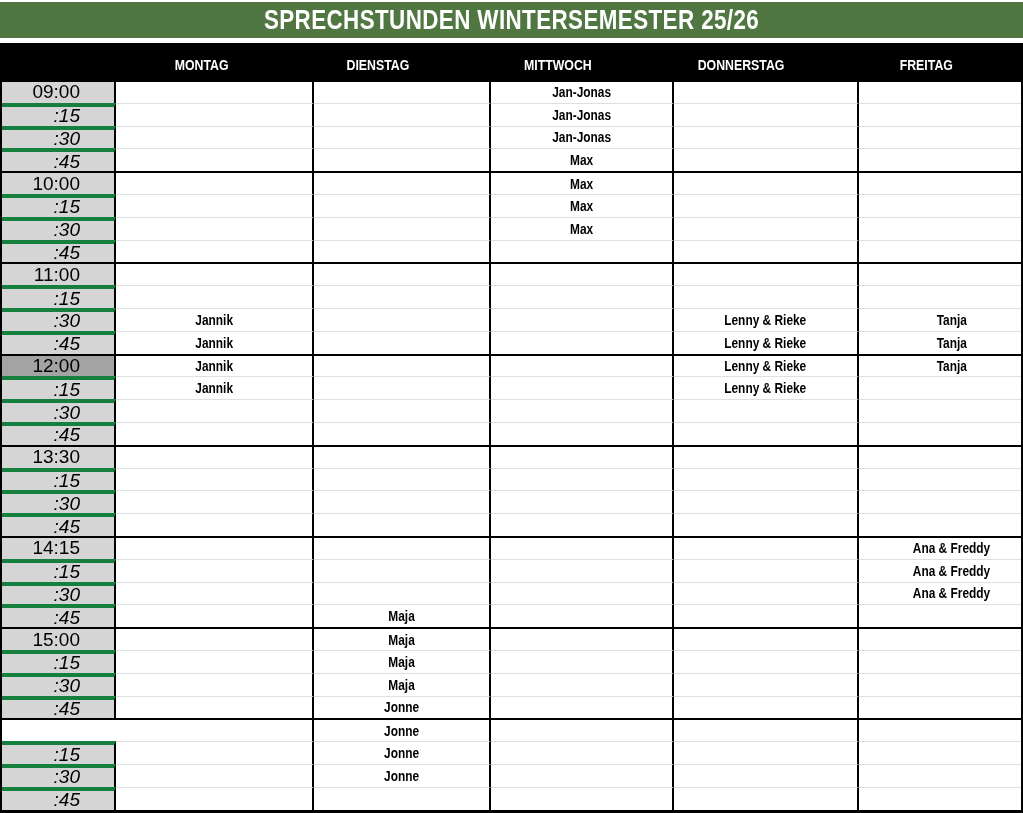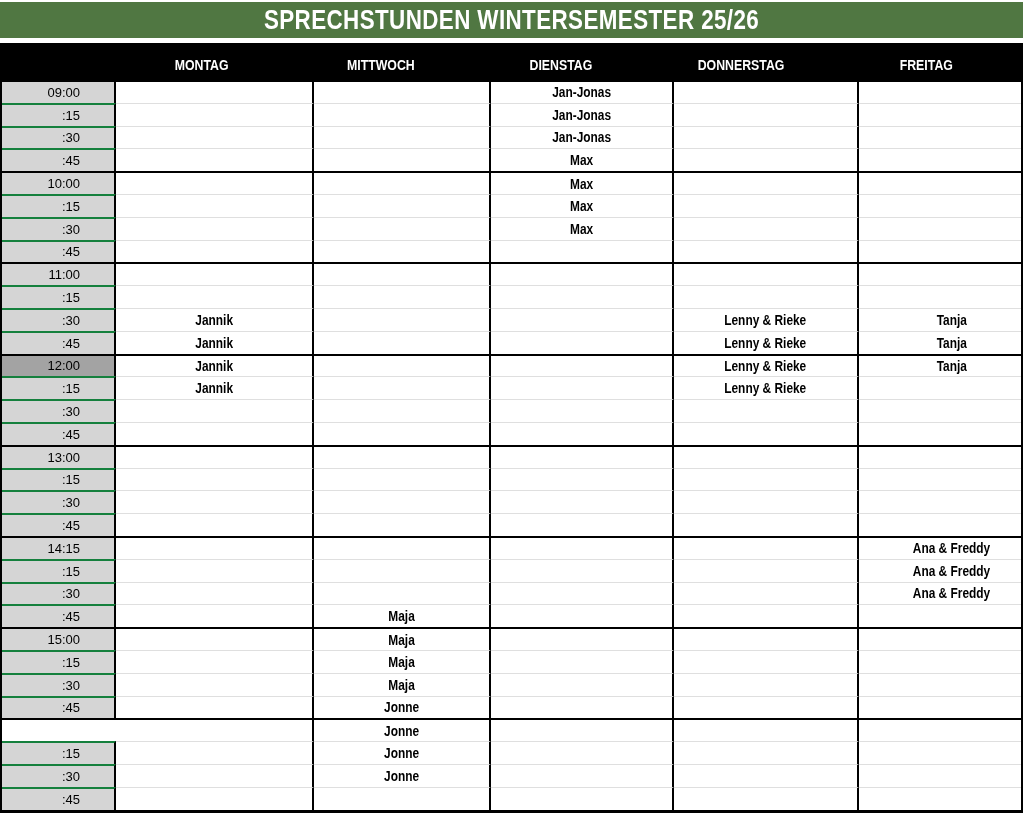--- a/index.html
+++ b/index.html
@@ -82,29 +82,29 @@
   .cell {
     box-sizing: border-box;
     flex-shrink: 0;
     height: 100%;
     display: flex;
     align-items: center;
     border-right: 2.5px solid #000;
     overflow: hidden;
   }
   .row:not(.hour):not(:first-child) .cell.day  { border-top: 1px solid #dfdfdf; }
-  .row:not(.hour):not(:first-child) .cell.time { border-top: 2px solid #15803d; }
+  .row:not(.hour):not(:first-child) .cell.time { border-top: 4px solid #15803d; font-style: italic; }
   .cell.time {
     width: 114px;
     background: #d5d5d5;
     justify-content: flex-end;
     padding-right: 34px;
   }
   .cell.time .t {
-    font-size: 13px;
+    font-size: 19px;
     color: #000;
     white-space: nowrap;
   }
   .cell.day { justify-content: center; background: #ffffff; }
   .cell.day .n {
     font-weight: bold;
     font-size: 14px;
     color: #000;
     display: inline-block;
     transform: scaleX(0.85);
@@ -124,25 +124,25 @@
 
   <div class="title-banner" style="background: rgb(80, 119, 66);">
     <span class="title-text">SPRECHSTUNDEN WINTERSEMESTER 25/26</span>
   </div>
 
   <div class="day-header-row" style="background: rgb(0, 0, 0);">
     <div class="spacer"></div>
     <div class="day-header-cell dh0">
       <span>MONTAG</span>
     </div>
+    <div class="day-header-cell dh1">
+      <span>DIENSTAG</span>
+    </div>
     <div class="day-header-cell dh2">
       <span>MITTWOCH</span>
-    </div>
-    <div class="day-header-cell dh1">
-      <span>DIENSTAG</span>
     </div>
     <div class="day-header-cell dh3">
       <span>DONNERSTAG</span>
     </div>
     <div class="day-header-cell dh4">
       <span>FREITAG</span>
     </div>
   </div>
 
   <div class="grid">
@@ -461,21 +461,21 @@
     </div>
     <div class="cell day c3">
       <span class="n"></span>
     </div>
     <div class="cell day c4">
       <span class="n"></span>
     </div>
   </div>
       <div class="row hour">
     <div class="cell time" style="background: rgb(213, 213, 213);">
-      <span class="t">13:00</span>
+      <span class="t">13:30</span>
     </div>
     <div class="cell day c0">
       <span class="n"></span>
     </div>
     <div class="cell day c1">
       <span class="n"></span>
     </div>
     <div class="cell day c2">
       <span class="n"></span>
     </div>

